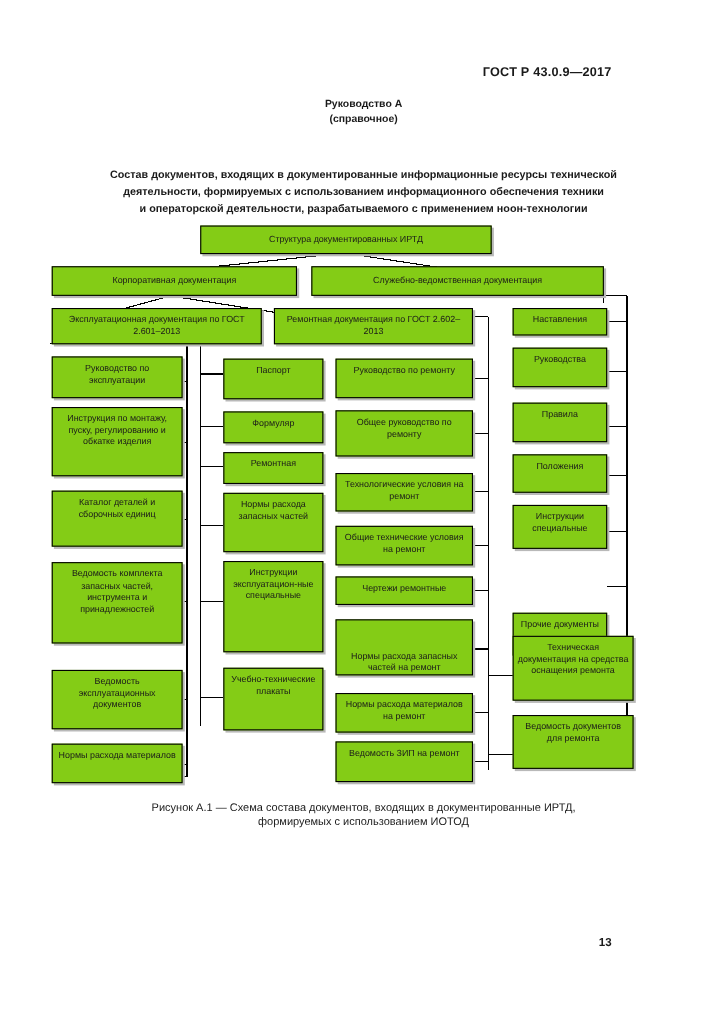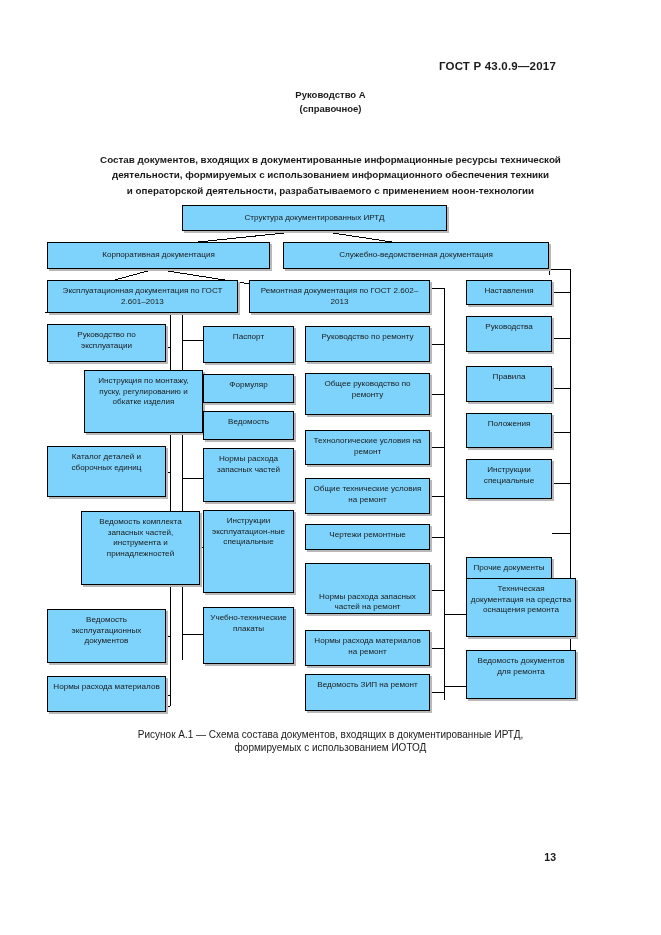--- a/index.html
+++ b/index.html
@@ -31,21 +31,21 @@
   .main-title div{display:block;}
 
   
   .diagram{position:absolute;top:0;left:0;width:661px;height:760px;}
   .diagram svg{position:absolute;top:0;left:0;}
 
   .node{
     position:absolute;
     box-sizing:border-box;
     border:1px solid #000;
-    background:#7dd3fc;
+    background:#84cc16;
     box-shadow:2px 2px 0 0 #b9b9b9;
     display:flex;
     justify-content:center;
     align-items:flex-start;
     text-align:center;
     font-size:8.1px;
     line-height:10.6px;
     padding-top:5px;
     padding-left:3px;padding-right:3px;
     z-index:3;
@@ -167,44 +167,44 @@
     <div class="node mid" style="left:47px;top:280px;width:191px;height:33px;">
       <span>Эксплуатационная документация  по ГОСТ 2.601–2013</span>
     </div>
     <div class="node mid" style="left:249px;top:280px;width:181px;height:33px;">
       <span>Ремонтная документация по ГОСТ 2.602–2013</span>
     </div>
 
     <div class="node" style="left:47px;top:324px;width:119px;height:38px;">
       <span>Руководство по эксплуатации</span>
     </div>
-    <div class="node" style="left:47px;top:370px;width:119px;height:63px;margin-left:37px;">
+    <div class="node" style="left:47px;top:370px;width:119px;height:63px;">
       <span>Инструкция по монтажу, пуску, регулированию и обкатке изделия</span>
     </div>
     <div class="node" style="left:47px;top:446px;width:119px;height:51px;">
       <span>Каталог деталей и сборочных единиц</span>
     </div>
-    <div class="node" style="left:47px;top:511px;width:119px;height:74px;margin-left:34px;">
+    <div class="node" style="left:47px;top:511px;width:119px;height:74px;">
       <span>Ведомость комплекта запасных частей, инструмента и принадлежностей</span>
     </div>
     <div class="node" style="left:47px;top:609px;width:119px;height:54px;">
       <span>Ведомость эксплуатационных документов</span>
     </div>
     <div class="node" style="left:47px;top:676px;width:119px;height:36px;">
       <span>Нормы расхода материалов</span>
     </div>
 
     <div class="node" style="left:203px;top:326px;width:91px;height:37px;">
       <span>Паспорт</span>
     </div>
     <div class="node" style="left:203px;top:374px;width:91px;height:29px;">
       <span>Формуляр</span>
     </div>
     <div class="node" style="left:203px;top:411px;width:91px;height:29px;">
-      <span>Ведомость</span>
+      <span>Ремонтная</span>
     </div>
     <div class="node" style="left:203px;top:448px;width:91px;height:54px;">
       <span>Нормы расхода запасных частей</span>
     </div>
     <div class="node" style="left:203px;top:510px;width:91px;height:83px;">
       <span>Инструкции эксплуатацион-ные специальные</span>
     </div>
     <div class="node" style="left:203px;top:607px;width:91px;height:57px;">
       <span>Учебно-технические плакаты</span>
     </div>

